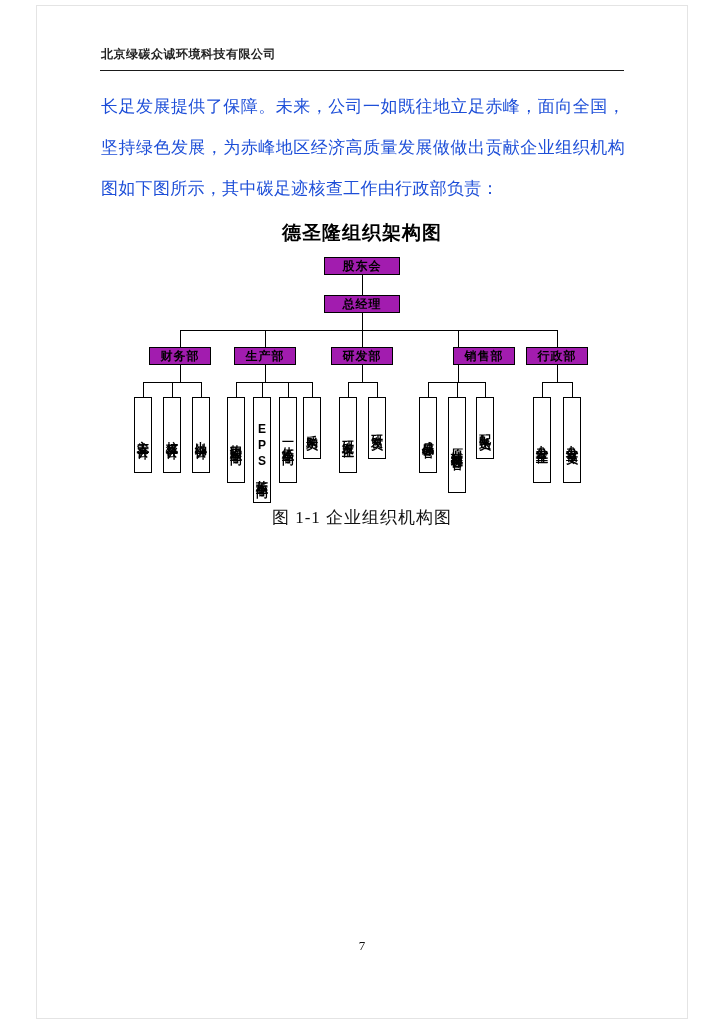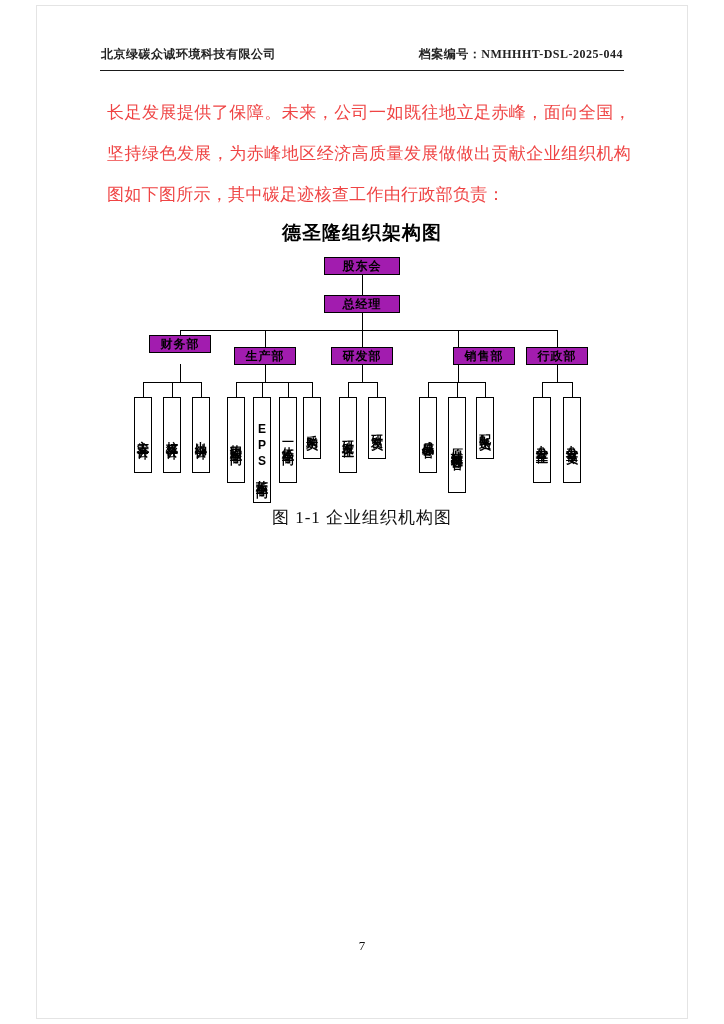--- a/index.html
+++ b/index.html
@@ -37,22 +37,22 @@
   }
   .body-paragraph {
     position: absolute;
     top: 86px; left: 101px;
     width: 524px;
     font-size: 17px;
     line-height: 41px;
     letter-spacing: 0.3px;
     text-align: justify;
     text-justify: inter-character;
-    margin: 6px;
-    color: #ef4444;
+    margin: 0;
+    color: #1d4ed8;
   }
   .org-chart {
     position: absolute;
     top: 218px; left: 0;
     width: 724px; height: 292px;
     font-family: "Liberation Sans", "DejaVu Sans", sans-serif;
   }
   .org-chart-title {
     position: absolute;
     top: 2px; left: 0; width: 100%;
@@ -107,23 +107,20 @@
 </style>
 </head>
 <body>
 
 <div class="page">
 
   <div class="page-edge"></div>
 
   <div class="doc-header">
     <span>北京绿碳众诚环境科技有限公司</span>
-    <span>
-      <span>档案编号：</span><span>NMHHHT-DSL-2025-044</span>
-    </span>
   </div>
   <div class="header-rule"></div>
 
   <p class="body-paragraph">长足发展提供了保障。未来，公司一如既往地立足赤峰，面向全国，坚持绿色发展，为赤峰地区经济高质量发展做做出贡献企业组织机构图如下图所示，其中碳足迹核查工作由行政部负责：</p>
 
   <div class="org-chart">
     <div class="org-chart-title">德圣隆组织架构图</div>
 
     <svg class="connectors" width="724" height="292" shape-rendering="crispEdges">
       <g stroke="#000" stroke-width="1">
@@ -158,21 +155,21 @@
         <line x1="457" y1="164" x2="457" y2="179"></line>
         <line x1="485" y1="164" x2="485" y2="179"></line>
         <line x1="542" y1="164" x2="542" y2="179"></line>
         <line x1="572" y1="164" x2="572" y2="179"></line>
       </g>
     </svg>
 
     <div class="hbox" style="left:324px;top:39px;width:74px">股东会</div>
     <div class="hbox" style="left:324px;top:77px;width:74px">总经理</div>
 
-    <div class="hbox" style="left:149px;top:117px;width:60px">财务部</div>
+    <div class="hbox" style="left:149px;top:129px;width:60px">财务部</div>
     <div class="hbox" style="left:234px;top:129px;width:60px">生产部</div>
     <div class="hbox" style="left:331px;top:129px;width:60px">研发部</div>
     <div class="hbox" style="left:453px;top:129px;width:60px">销售部</div>
     <div class="hbox" style="left:526px;top:129px;width:60px">行政部</div>
 
     <div class="vbox" style="left:134px;top:179px;height:74px">主管会计</div>
     <div class="vbox" style="left:163px;top:179px;height:74px">核算会计</div>
     <div class="vbox" style="left:192px;top:179px;height:74px">出纳会计</div>
 
     <div class="vbox" style="left:227px;top:179px;height:84px">热固板车间</div>

